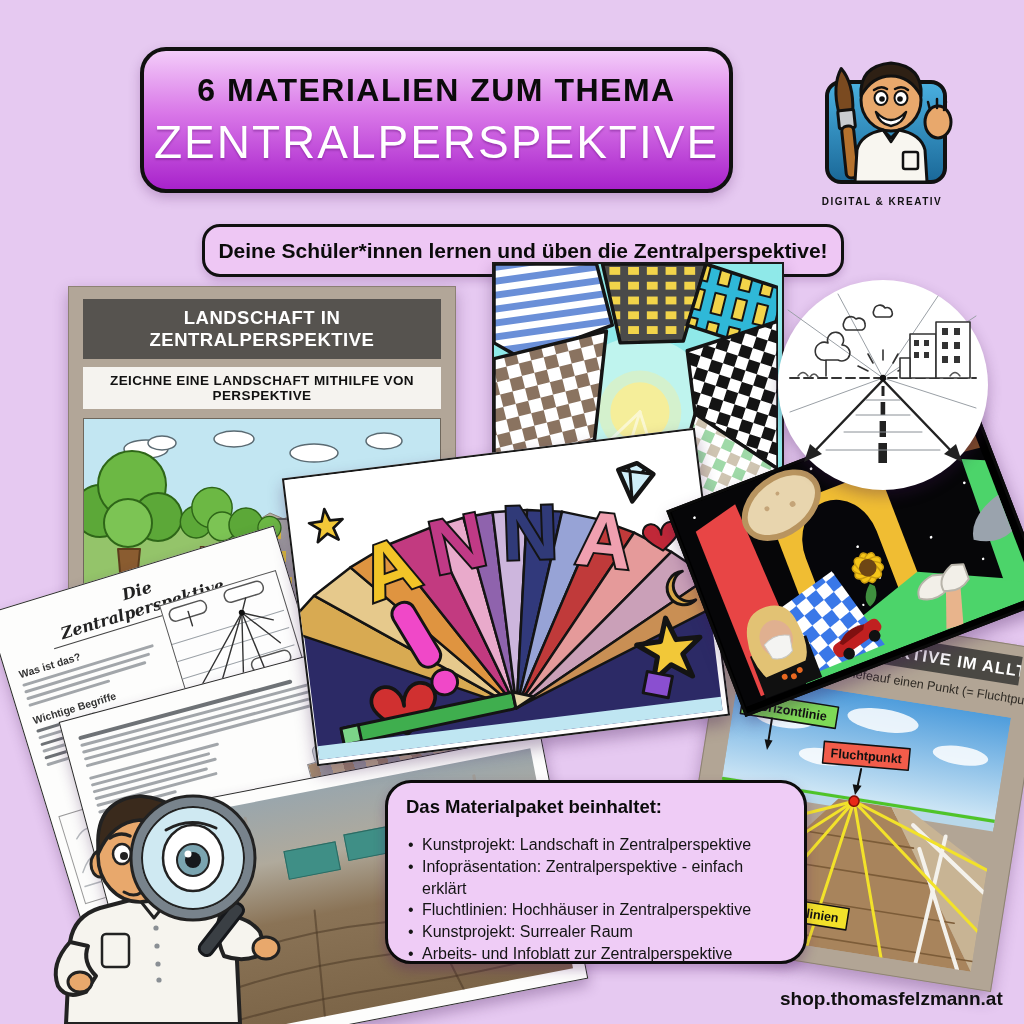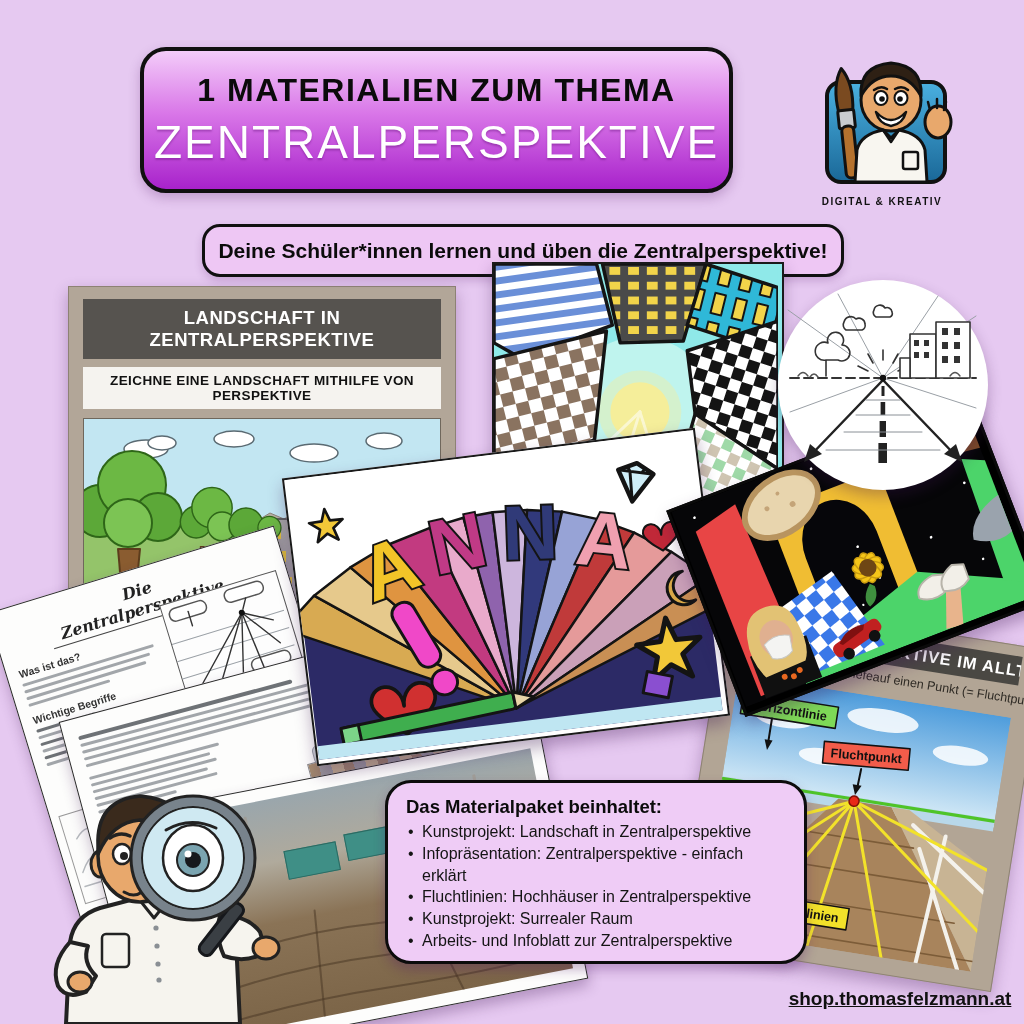--- a/index.html
+++ b/index.html
@@ -57,28 +57,28 @@
   .ws-h{display:block;font-weight:bold;font-size:10.5px;color:#333;margin:8px 0 3px 0;}
   .tl{height:3px;background:#a2a6aa;border-radius:2px;margin:4px 0;}
   .ws2{left:90px;top:660px;width:440px;height:300px;transform:rotate(-15deg);z-index:10;padding:14px;box-sizing:border-box;}
   .street-sheet{left:178px;top:768px;width:390px;height:250px;transform:rotate(-11deg);z-index:11;padding:12px;box-sizing:border-box;}
   .street-photo{width:100%;height:100%;
     background:linear-gradient(180deg,#9aa6ac 0%,#b0aa9c 28%,#8a7356 55%,#7c6548 100%);position:relative;}
   .dumpster{position:absolute;background:#3f8f86;border:1px solid #2c6a62;}
   
   .materials{left:385px;top:780px;width:422px;height:184px;background:#efccf6;border:3.5px solid #0c0c0c;
     border-radius:26px;z-index:20;padding:13px 18px;box-sizing:border-box;box-shadow:0 6px 12px rgba(80,20,100,.3);}
-  .materials-title{font-size:18.5px;font-weight:bold;color:#0b0b0b;margin-bottom:3px;}
+  .materials-title{font-size:18.5px;font-weight:bold;color:#0b0b0b;margin-bottom:16px;}
   .materials ul{margin:0;padding:0;list-style:none;}
   .materials li{font-size:16px;color:#141414;line-height:1.36;padding-left:16px;position:relative;}
   .materials li::before{content:"•";position:absolute;left:2px;}
   
   .inspector{left:38px;top:766px;width:285px;height:258px;z-index:22;}
   
-  .footer-url{left:780px;top:988px;width:240px;text-align:center;font-size:19px;font-weight:bold;color:#101010;z-index:30;text-decoration:underline;}
+  .footer-url{left:780px;top:988px;width:240px;font-size:19px;font-weight:bold;color:#101010;z-index:30;}
   .art polygon,.art path,.art line,.art rect,.art ellipse,.art circle{stroke-linejoin:round;stroke-linecap:round;}
   svg text{font-family:"Liberation Sans",sans-serif;}
 </style>
 </head>
 <body>
 
 <div id="stage">
 
   <div class="abs banner">
     <span class="banner-text">Deine Schüler*innen lernen und üben die Zentralperspektive!</span>
@@ -662,21 +662,21 @@
         <circle cx="155" cy="94" r="16" fill="#7aa4b0" stroke="#222" stroke-width="2"></circle>
         <circle cx="155" cy="94" r="8" fill="#16181c"></circle>
         <circle cx="150" cy="88" r="3.5" fill="#fff"></circle>
         <path d="M128,64 q24,-14 50,-2" fill="none" stroke="#222" stroke-width="3"></path>
       </g>
       <ellipse cx="228" cy="182" rx="13" ry="11" fill="#e8a86c" stroke="#222" stroke-width="3"></ellipse>
     </svg>
   </div>
 
   <div class="abs header-badge">
-    <div class="header-l1">1 MATERIALIEN ZUM THEMA</div>
+    <div class="header-l1">6 MATERIALIEN ZUM THEMA</div>
     <div class="header-l2">ZENTRALPERSPEKTIVE</div>
   </div>
 
   <div class="abs logo">
     <svg class="art" width="170" height="152" viewBox="0 0 170 152">
       <defs>
         <linearGradient id="blueG" x1="0" y1="0" x2="0" y2="1">
           <stop offset="0" stop-color="#4ab0e0"></stop>
             <stop offset="1" stop-color="#1a6898"></stop>
         </linearGradient>

